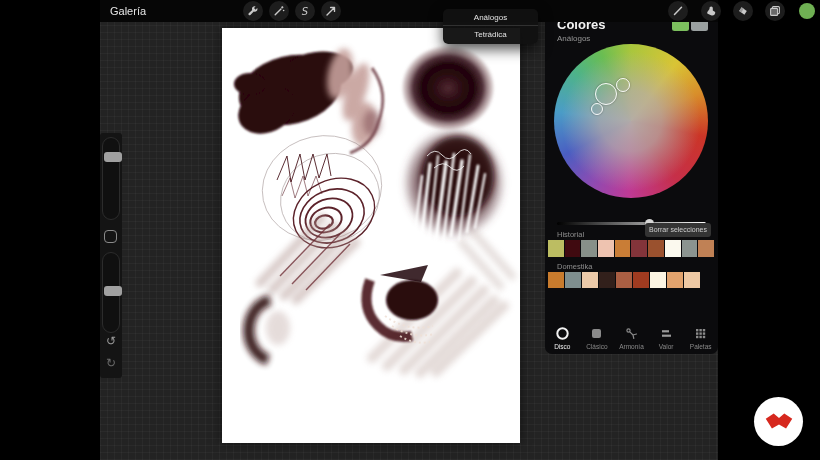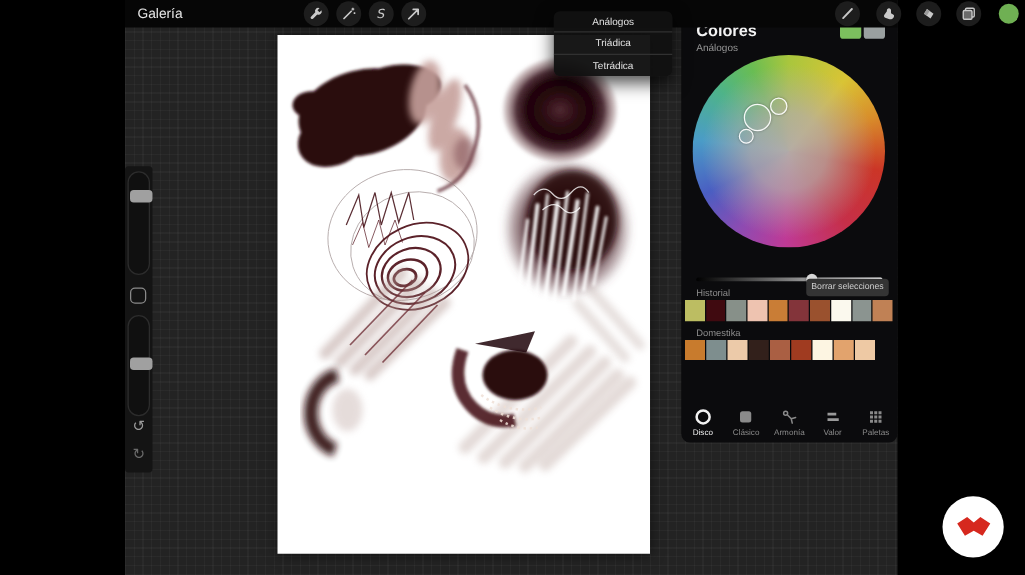--- a/index.html
+++ b/index.html
@@ -355,21 +355,20 @@
               <rect x="9.8" y="9.8" width="2.4" height="2.4" fill="#8a8a8a"></rect>
             </svg>
           </span>
           <span class="tab-label">Paletas</span>
         </div>
       </div>
   </div>
 
   <div id="harmony-menu">
       <div class="menu-item">Análogos</div>
-      <div class="menu-item">Triádica</div>
       <div class="menu-item">Tetrádica</div>
     </div>
 
   <div id="logo">
     <svg width="30" height="19" viewBox="0 0 34 20">
       <polygon points="2,7 11,1 17,6 23,1 32,7 25,18 17,13.5 9,18" fill="#d6281e"></polygon>
     </svg>
   </div>
 
 </div>

